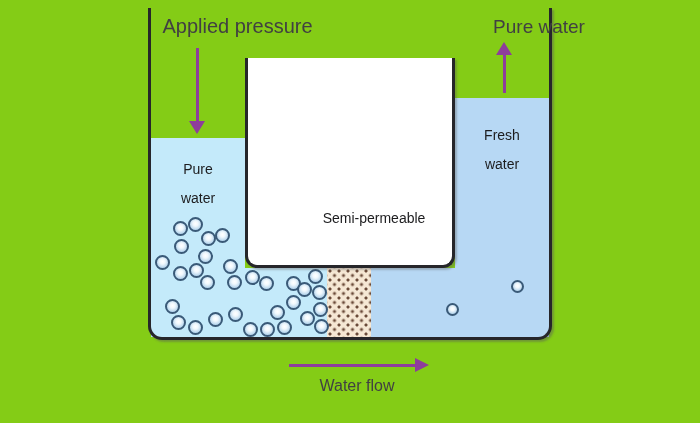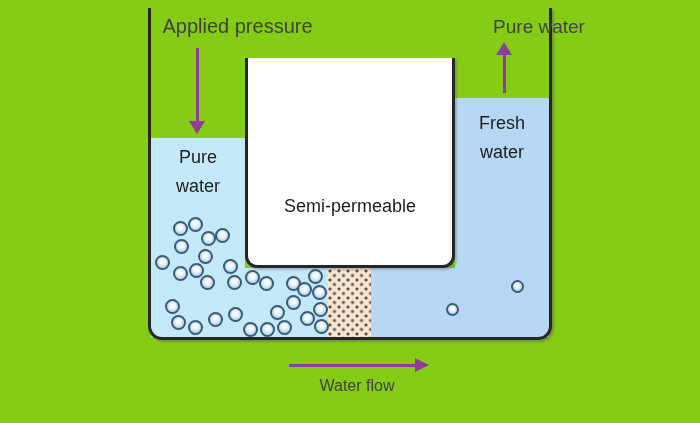--- a/index.html
+++ b/index.html
@@ -46,26 +46,26 @@
   }
   
   .shaft-v{position:absolute;width:3px;background:var(--arrow);}
   .shaft-h{position:absolute;height:3px;background:var(--arrow);}
   .head-down{position:absolute;width:0;height:0;border-left:8px solid transparent;border-right:8px solid transparent;border-top:13px solid var(--arrow);}
   .head-up{position:absolute;width:0;height:0;border-left:8px solid transparent;border-right:8px solid transparent;border-bottom:13px solid var(--arrow);}
   .head-right{position:absolute;width:0;height:0;border-top:7px solid transparent;border-bottom:7px solid transparent;border-left:14px solid var(--arrow);}
   
   .lbl{position:absolute;text-align:center;white-space:nowrap;}
   .lbl-gray{color:var(--text-gray);font-size:20px;}
-  .lbl-black{color:var(--text-black);font-size:18px;line-height:29px;}
+  .lbl-black{color:var(--text-black);font-size:14px;line-height:29px;margin-top:12px;}
   .applied{left:160px;top:15px;width:155px;}
   .purewater{left:440px;top:16px;width:102px;font-size:19px;margin-left:48px;}
   .saltwater{left:151px;top:143px;width:94px;}
   .freshwater{left:455px;top:109px;width:94px;}
-  .membrane-lbl{left:245px;top:192px;width:210px;}
+  .membrane-lbl{left:245px;top:192px;width:210px;padding-left:24px;}
   .waterflow{left:278px;top:377px;width:158px;font-size:16px;}
   .line{display:block;}
 </style>
 </head>
 <body>
 
 <div class="stage">
 
   <div class="water salt-col"></div>
   <div class="water salt-chan"></div>

